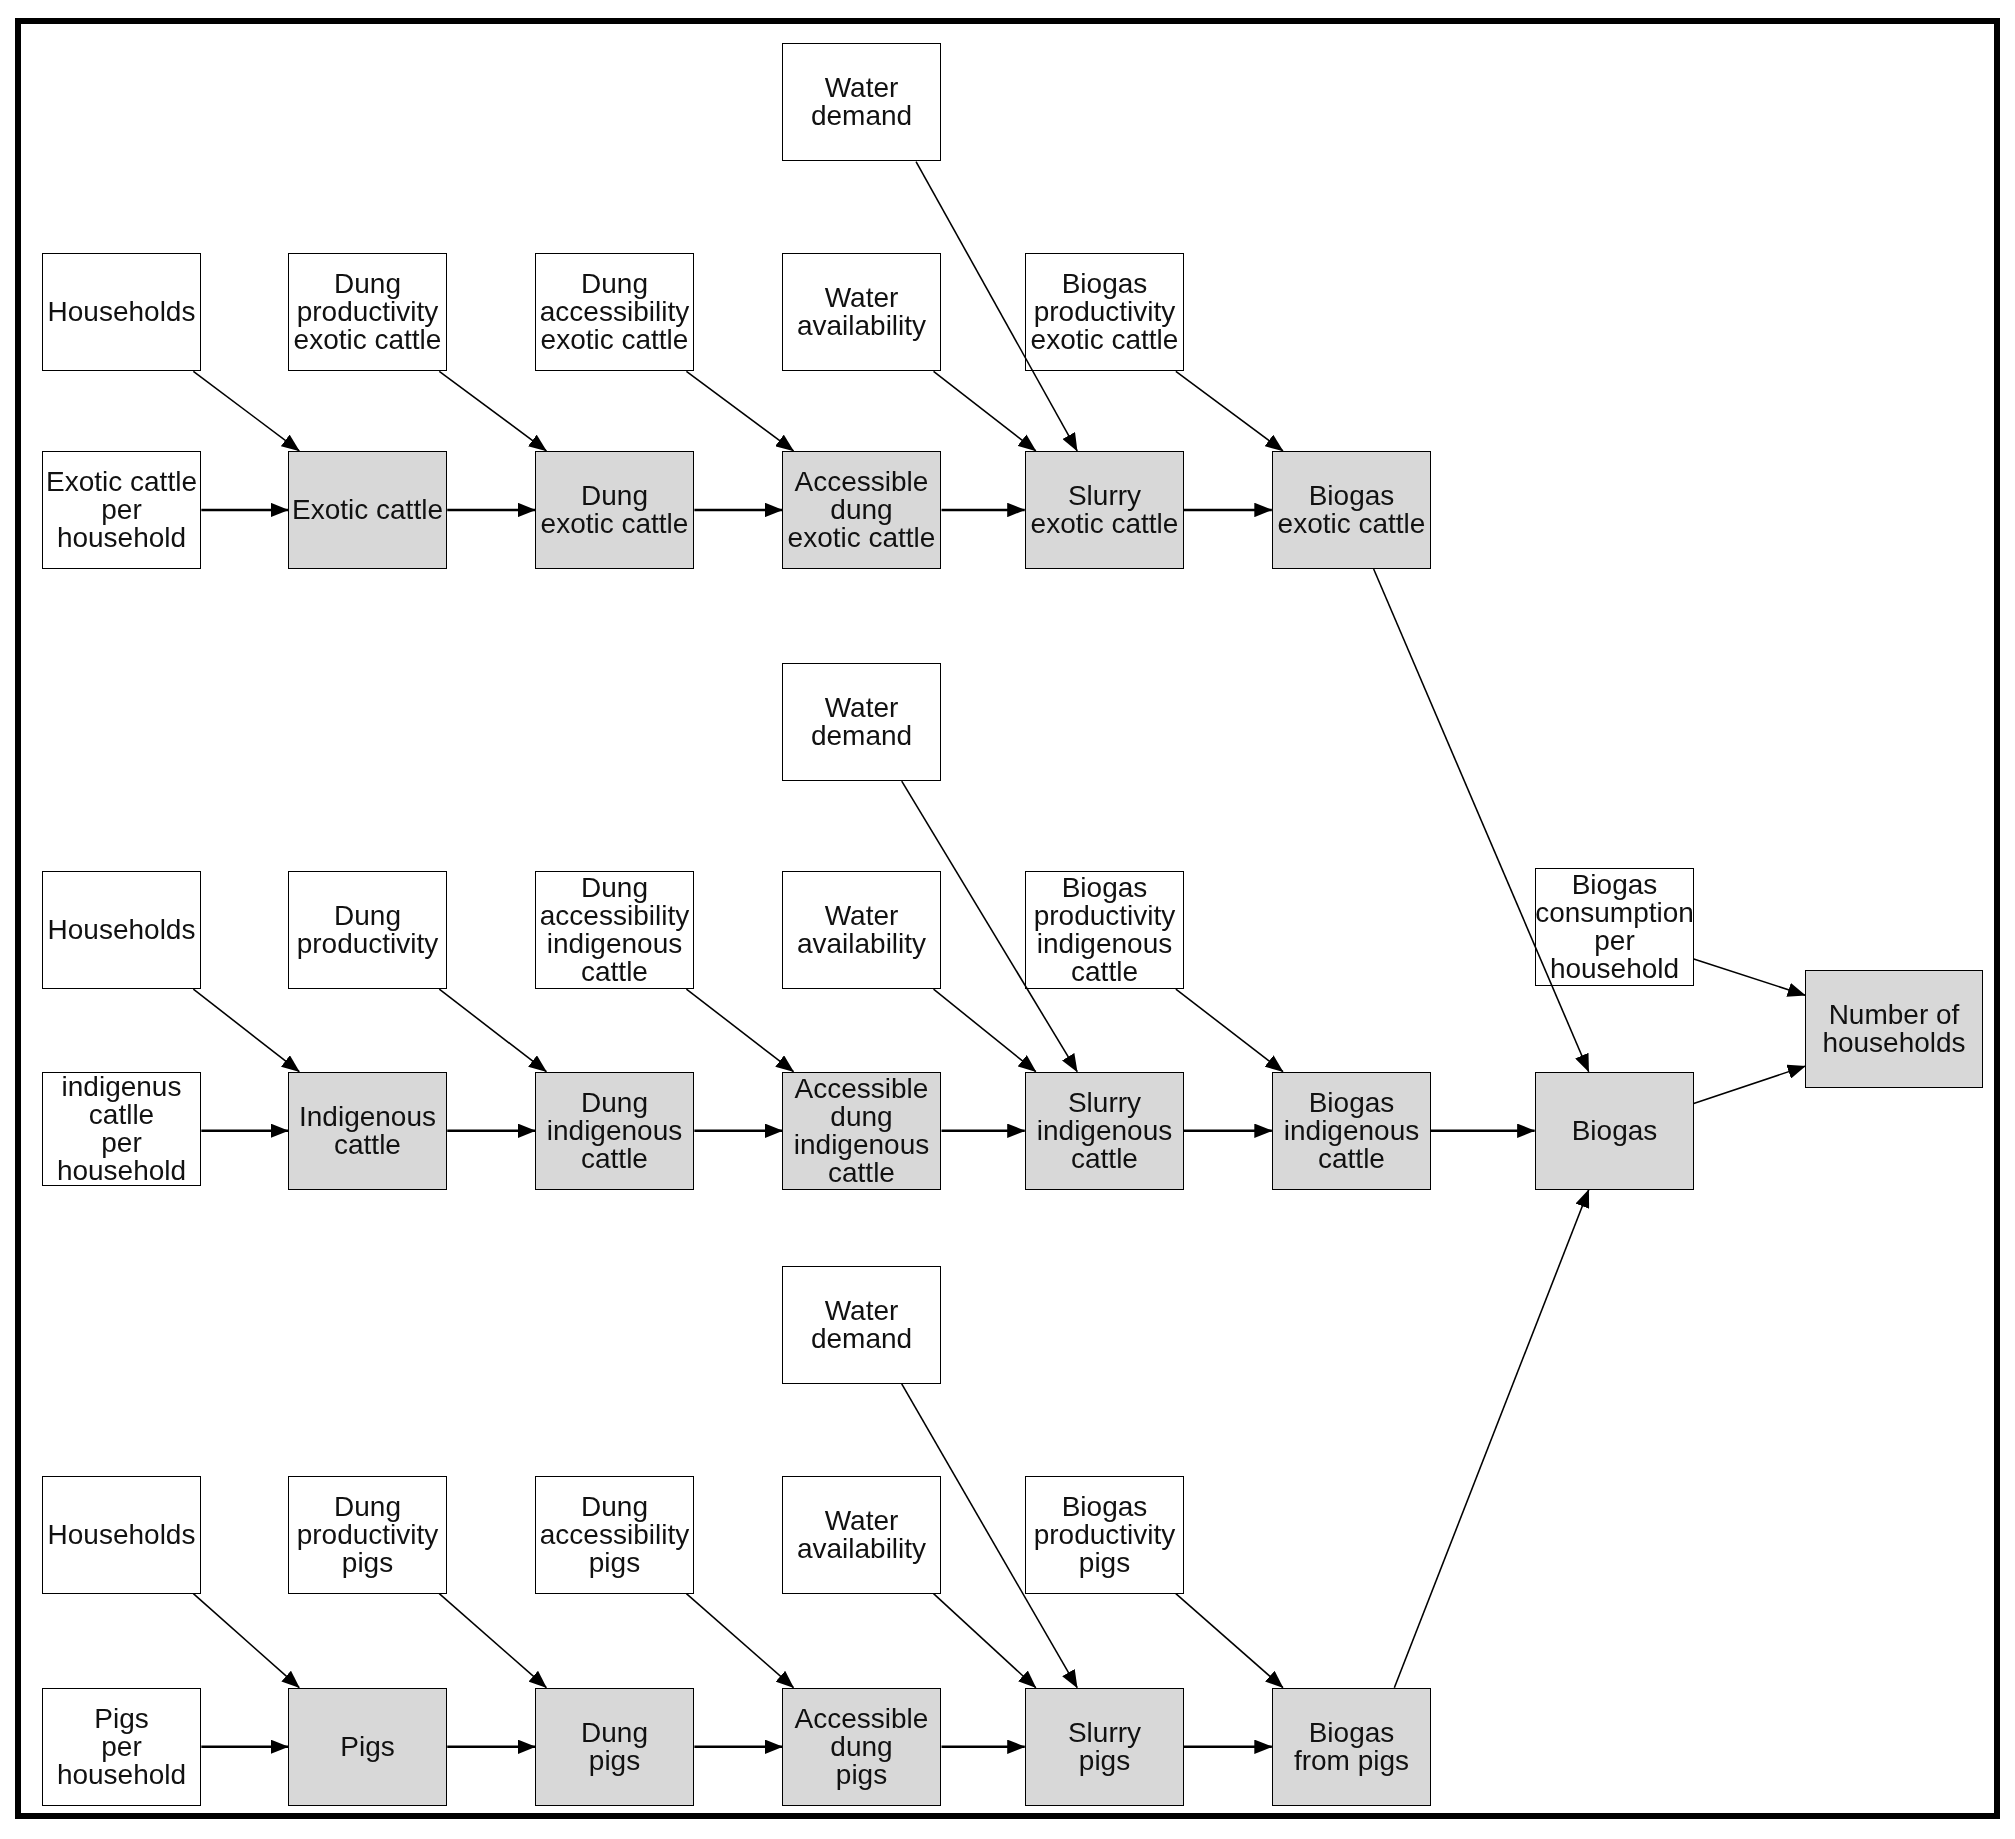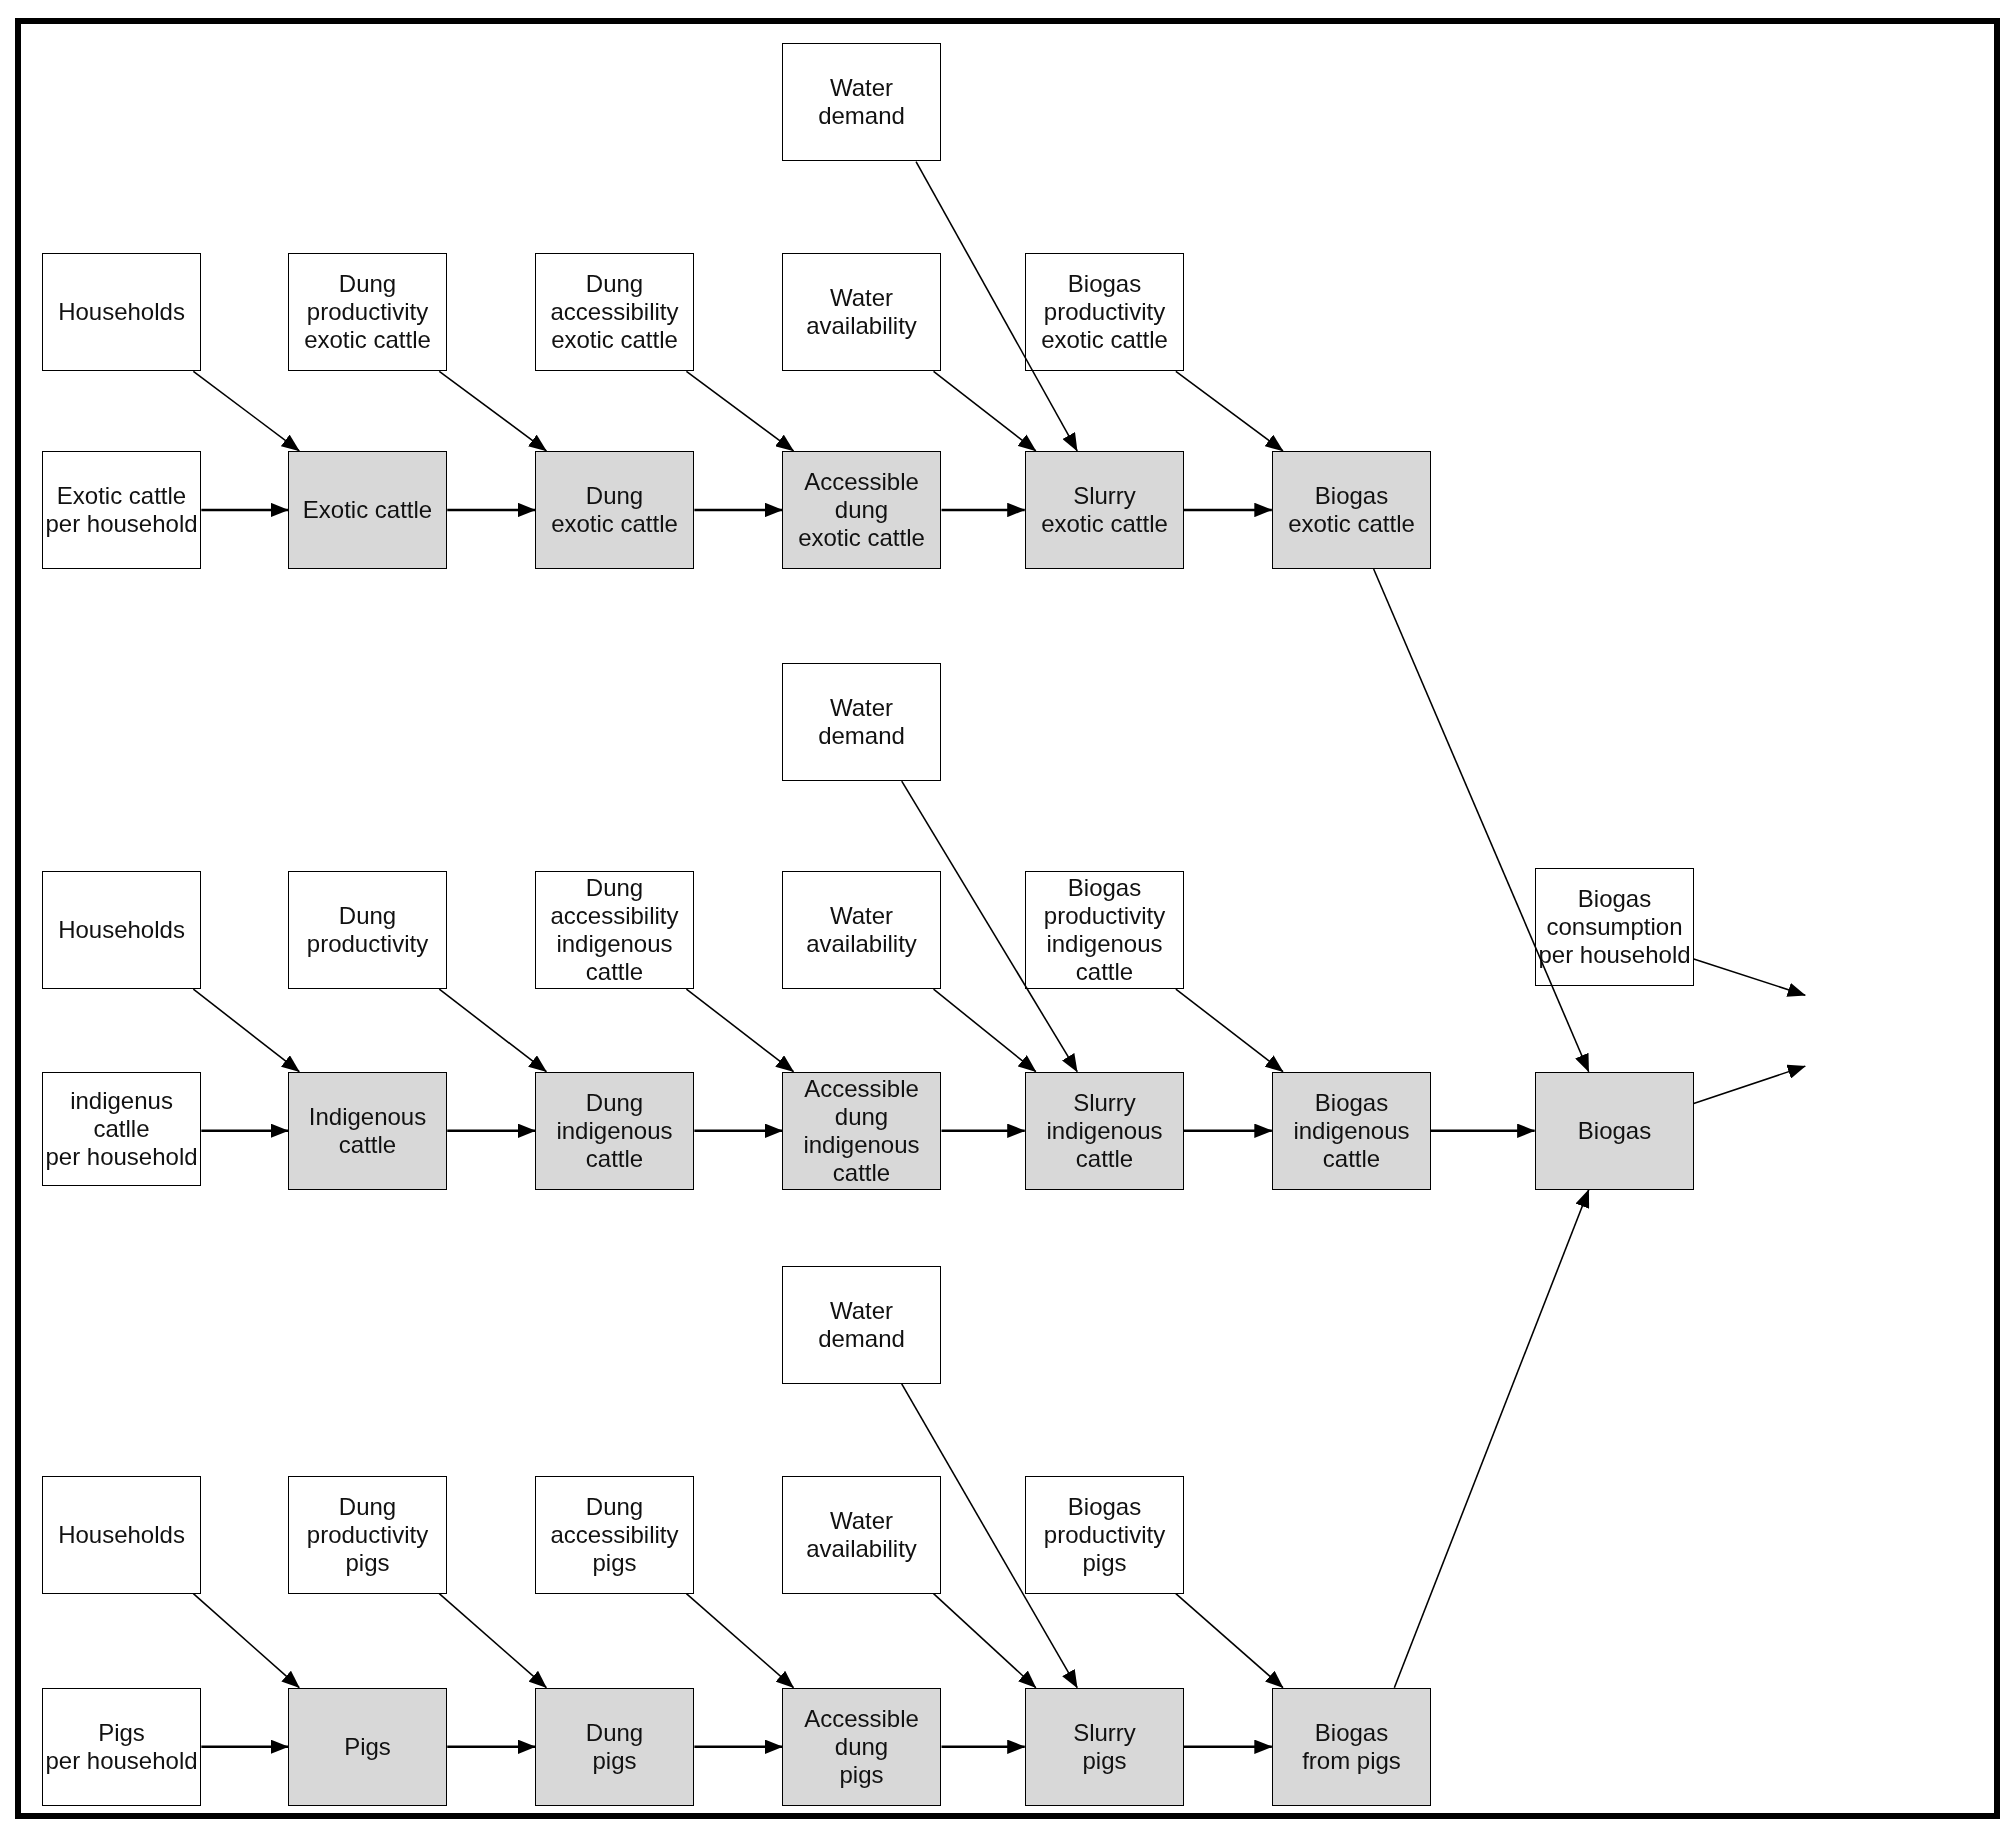--- a/index.html
+++ b/index.html
@@ -25,21 +25,21 @@
     box-sizing: border-box;
   }
   .node {
     position: absolute;
     box-sizing: border-box;
     display: flex;
     align-items: center;
     justify-content: center;
     text-align: center;
     color: #111111;
-    font-size: 24px;
+    font-size: 28px;
     line-height: 28px;
     z-index: 2;
   }
   .node .label {
     white-space: pre-line;
     padding: 1.2px 2.4px;
   }
   .node.aux {
     background: #ffffff;
     border: 1.8px solid #000000;
@@ -215,20 +215,24 @@
 cattle</div>
     </div>
     <div class="node level" style="left: 1272px; top: 1072px; width: 159px; height: 118px; background: rgb(216, 216, 216);">
       <div class="label">Biogas
 indigenous
 cattle</div>
     </div>
     <div class="node level" style="left: 1535px; top: 1072px; width: 159px; height: 118px; background: rgb(216, 216, 216);">
       <div class="label">Biogas</div>
     </div>
+    <div class="node level" style="left: 1805px; top: 970px; width: 178px; height: 118px; background: rgb(216, 216, 216);">
+      <div class="label">Number of
+households</div>
+    </div>
     <div class="node aux" style="left: 782px; top: 1266px; width: 159px; height: 118px; background: rgb(255, 255, 255);">
       <div class="label">Water
 demand</div>
     </div>
     <div class="node aux" style="left: 42px; top: 1476px; width: 159px; height: 118px; background: rgb(255, 255, 255);">
       <div class="label">Households</div>
     </div>
     <div class="node aux" style="left: 288px; top: 1476px; width: 159px; height: 118px; background: rgb(255, 255, 255);">
       <div class="label">Dung
 productivity

